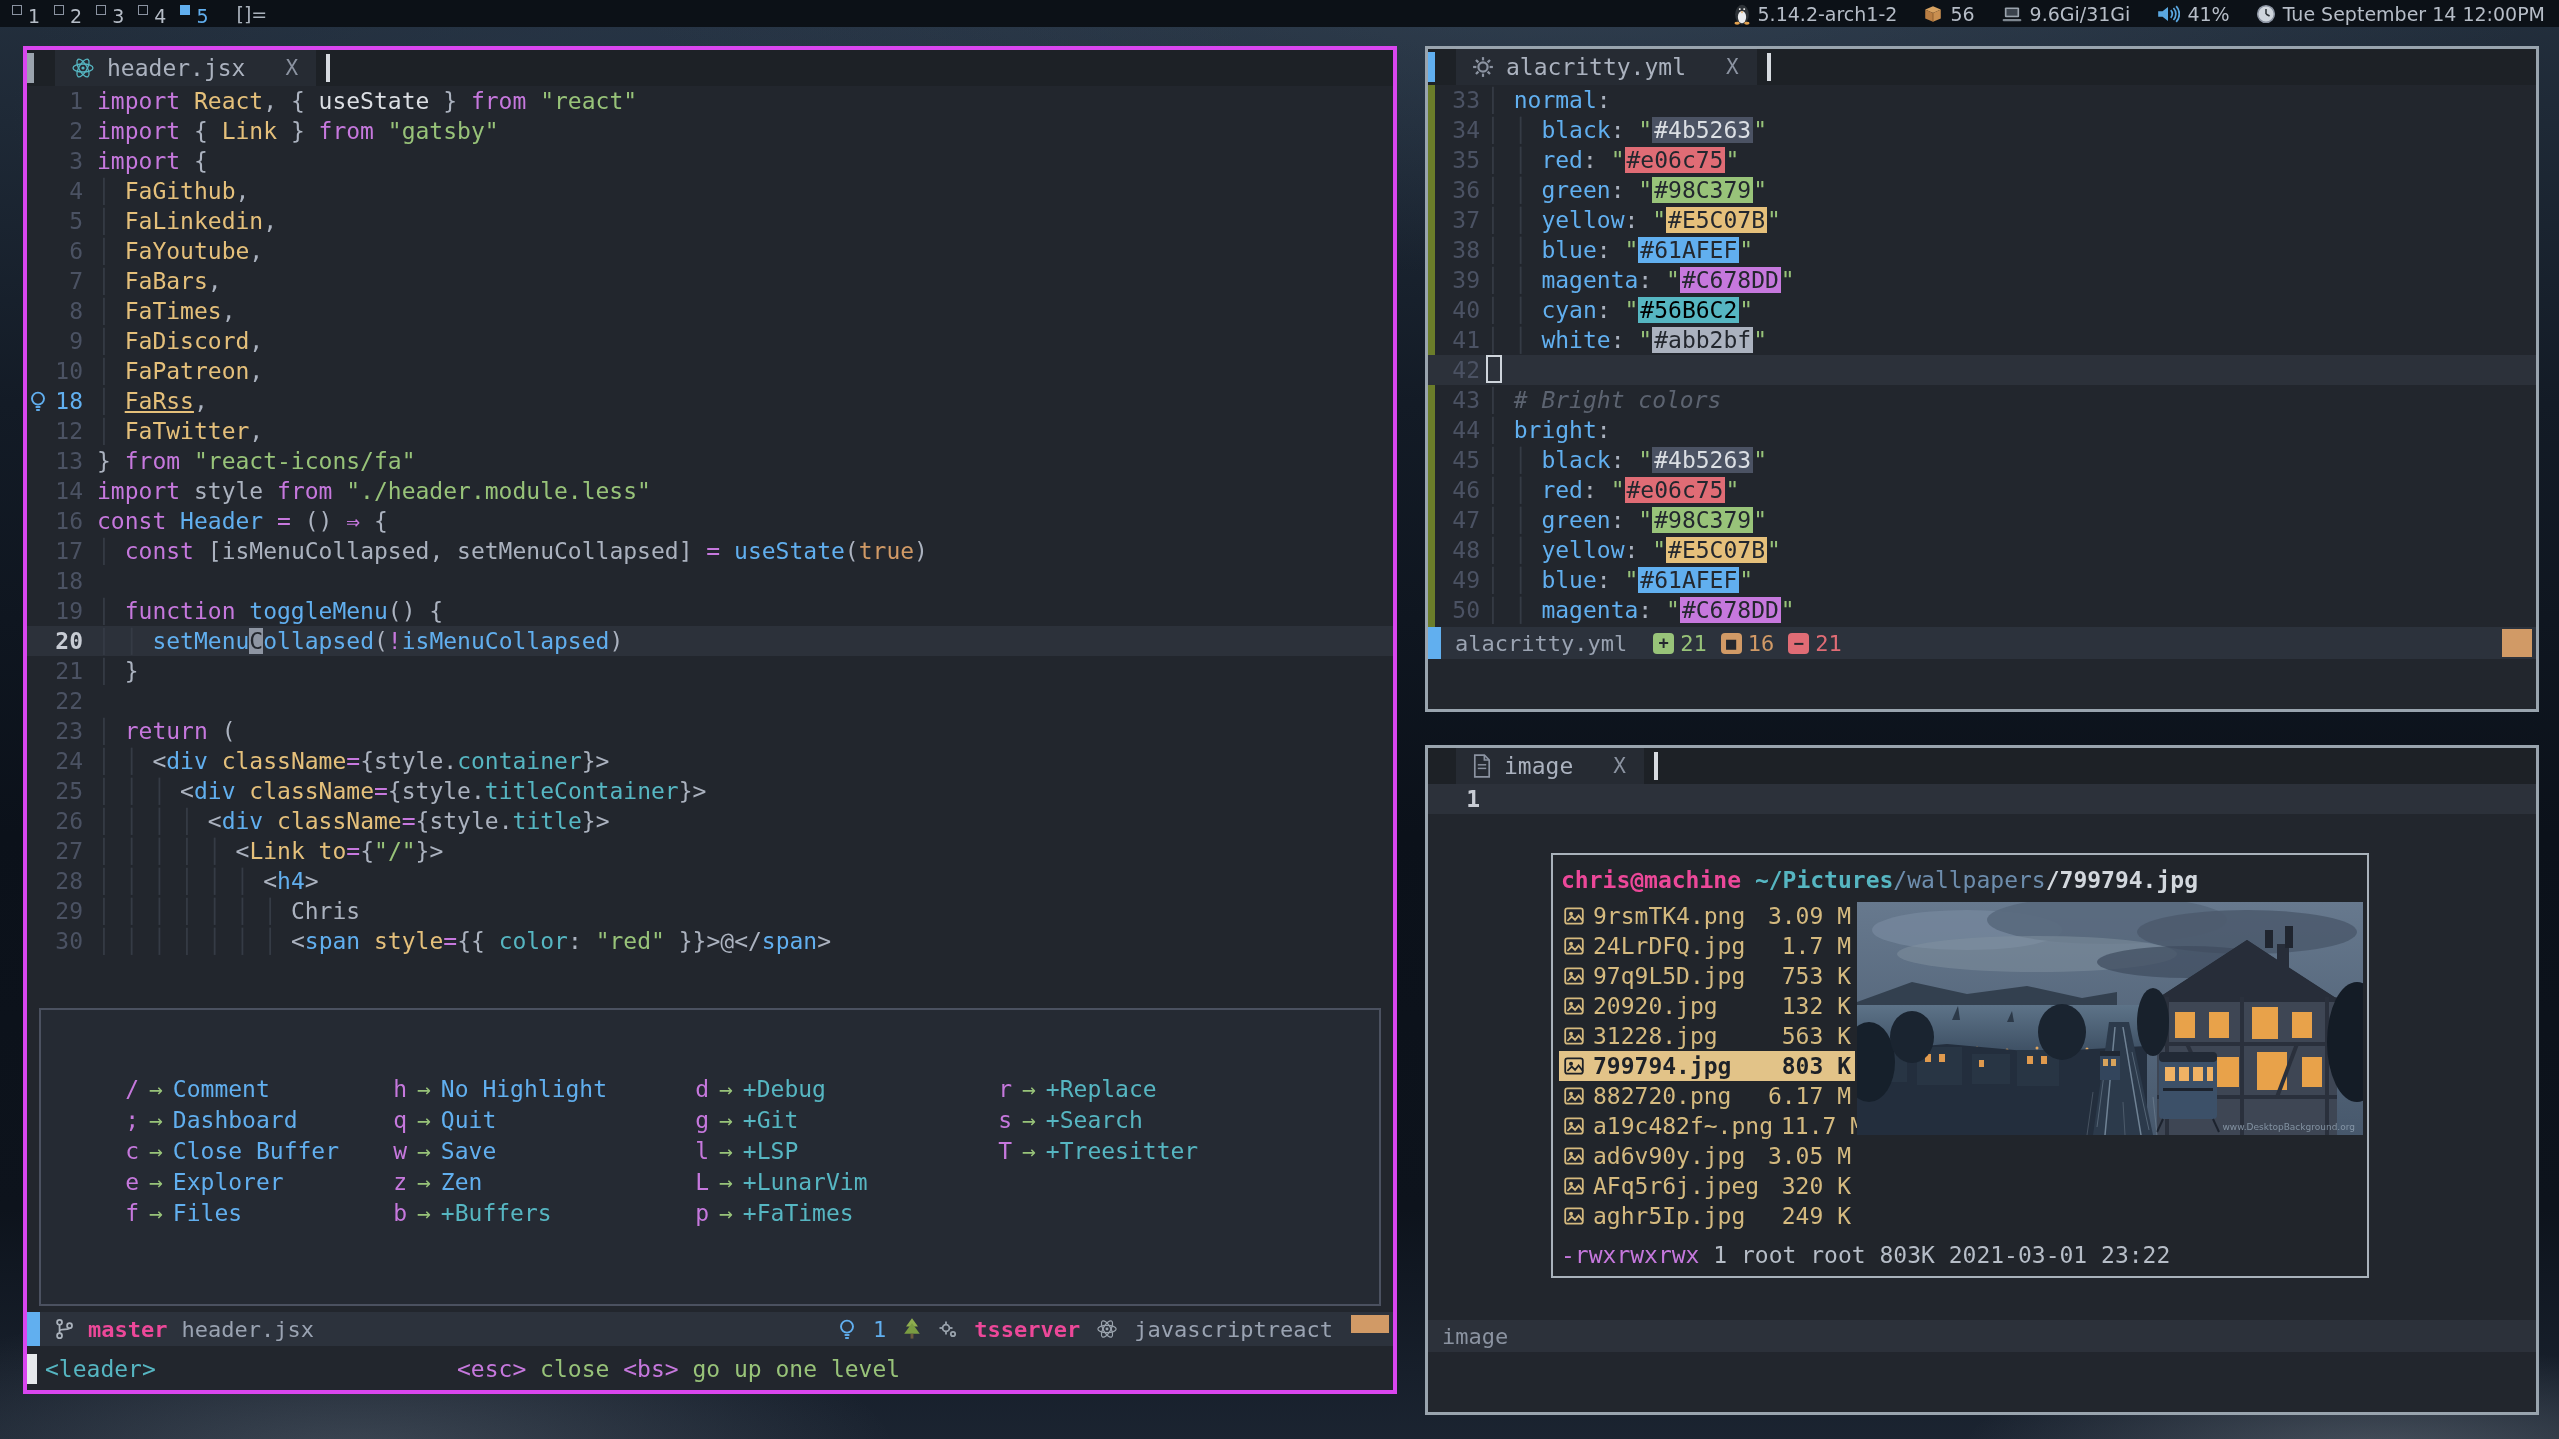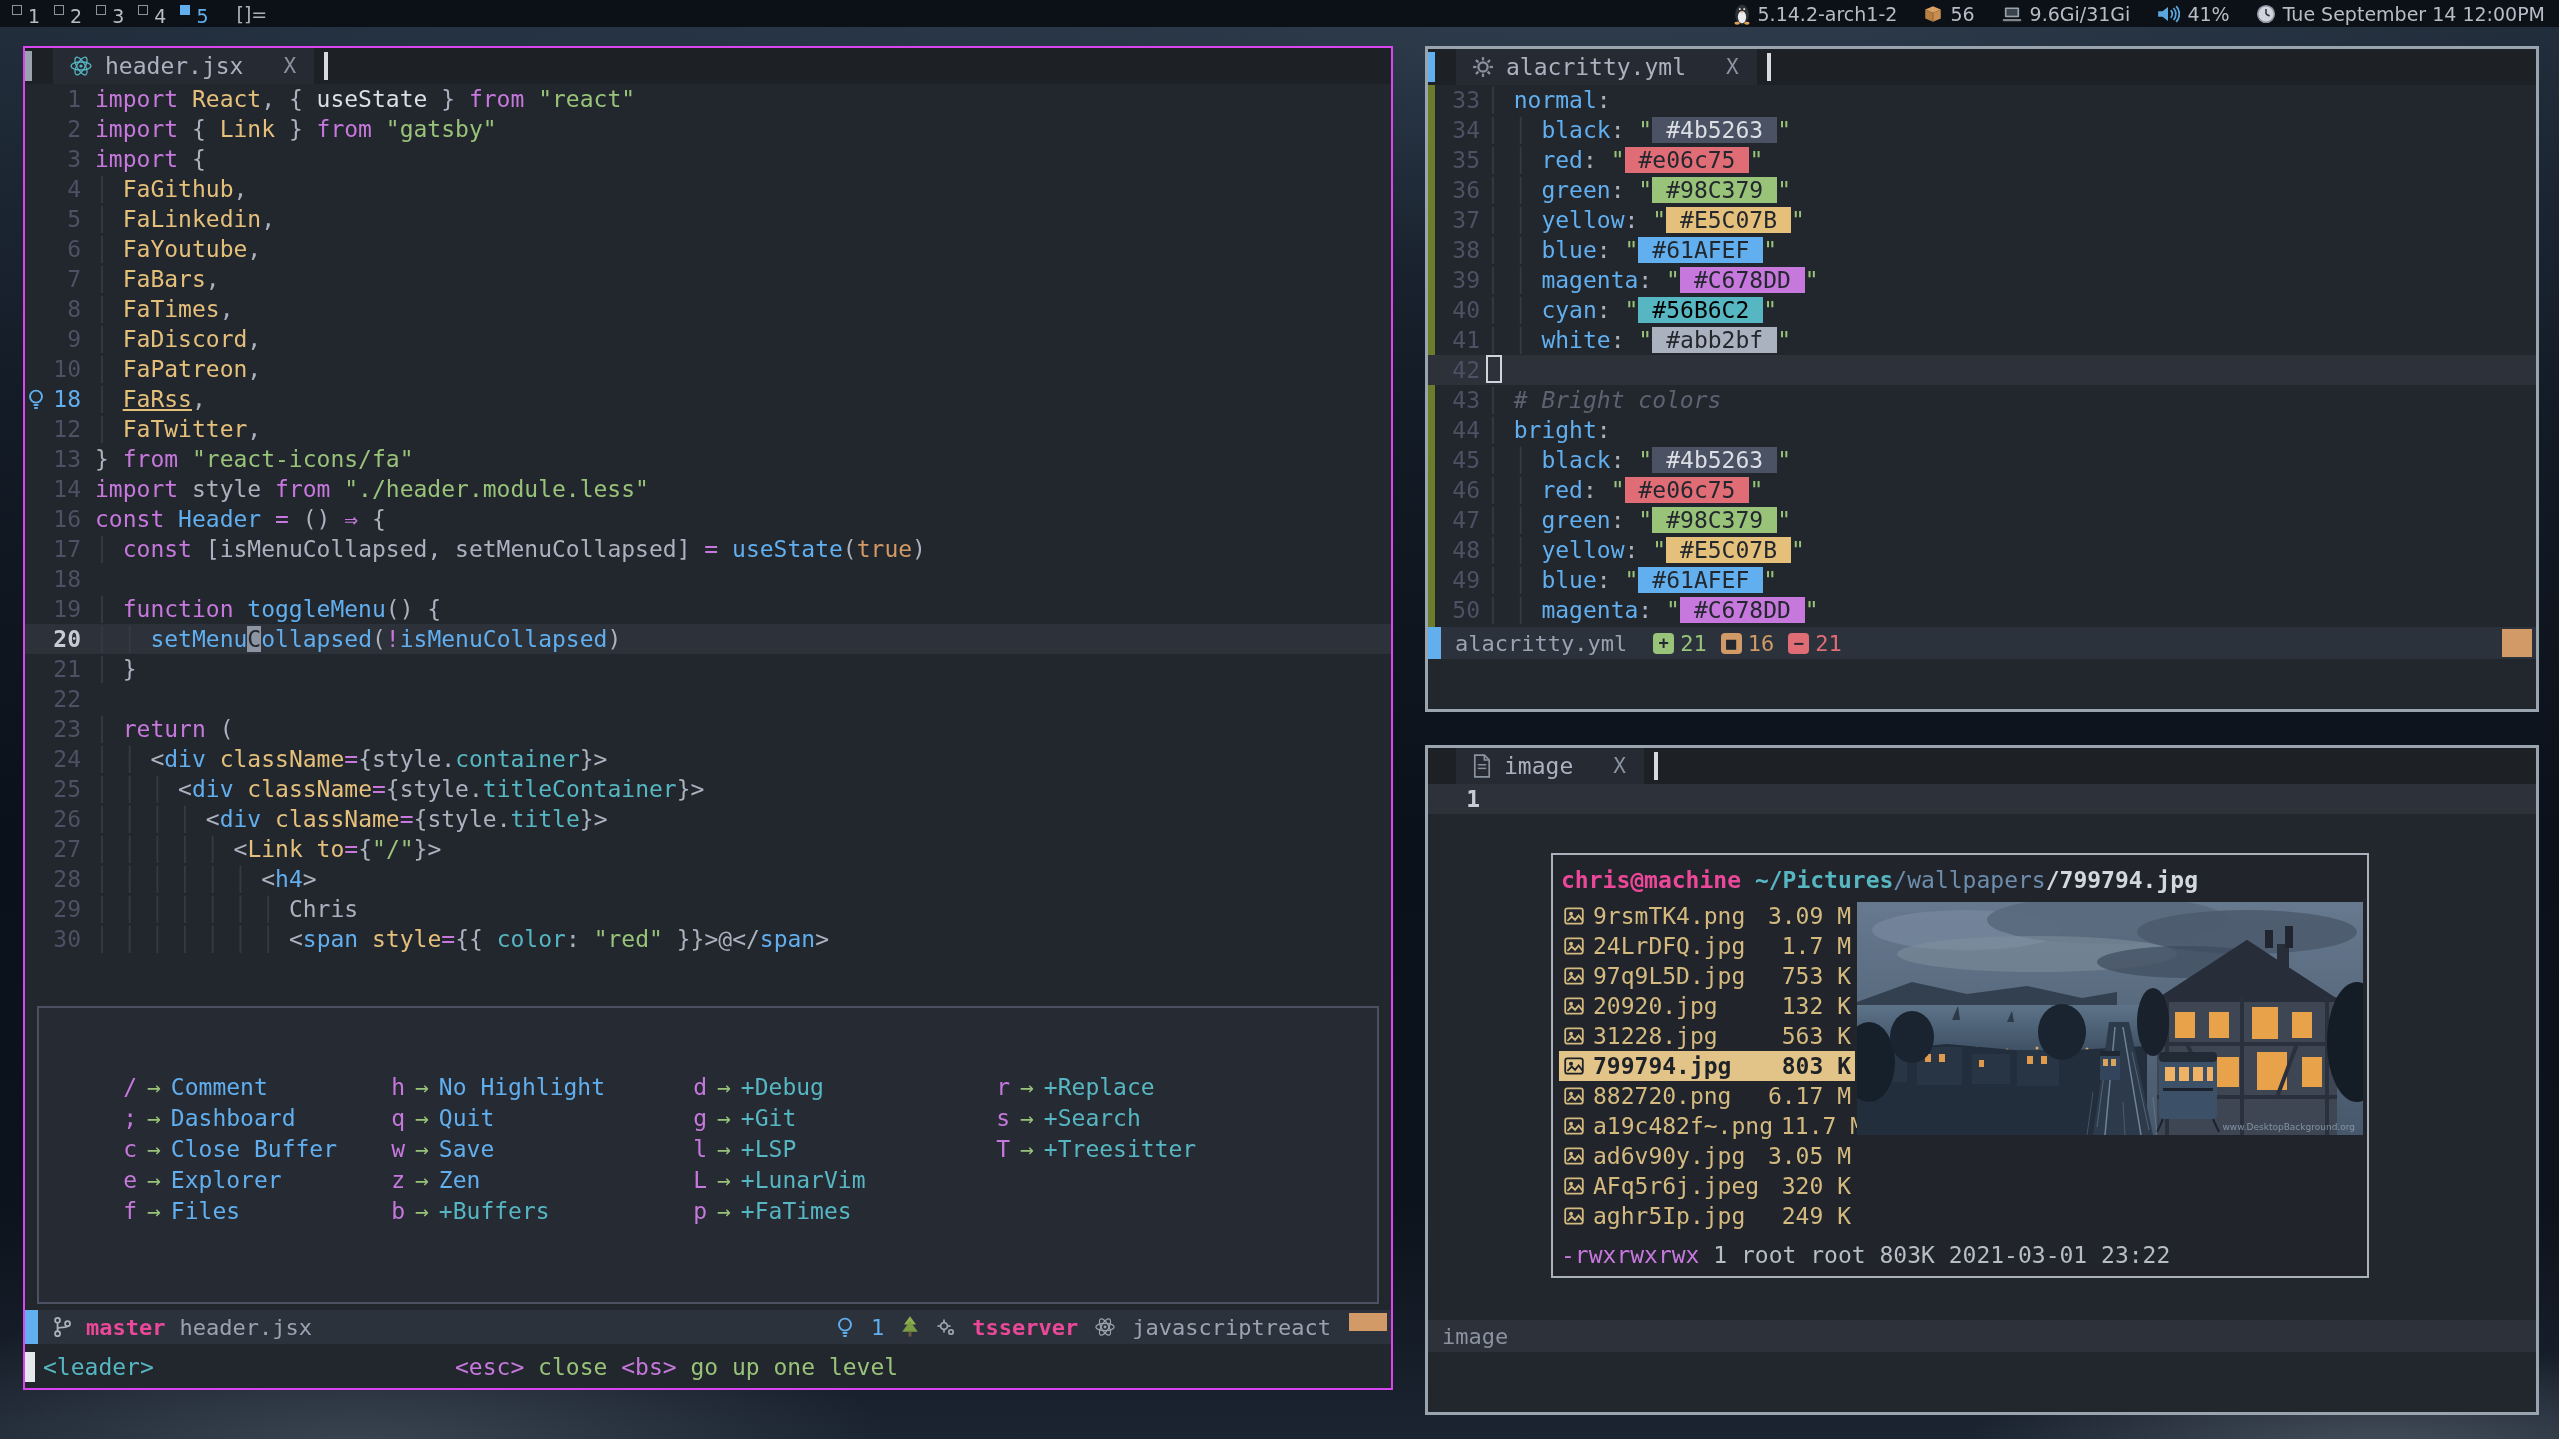--- a/index.html
+++ b/index.html
@@ -21,21 +21,21 @@
   .ws .sq{width:8px;height:8px;border:1px solid #8b93a1;margin:2px 6px 0 0;display:inline-block;}
   .ws .num{line-height:27px;}
   .ws.active .sq{background:#61afef;border-color:#61afef;}
   .ws.active .num{color:#61afef;}
   .tb-layout{margin-left:14px;color:#aab2bc;}
   .tb-right{margin-left:auto;display:flex;align-items:center;gap:26px;padding-right:14px;}
   .tb-mod{display:inline-flex;align-items:center;gap:7px;white-space:nowrap;}
   .tb-mod svg{display:block;}
   
   .win{position:absolute;background:#22262d;}
-  .w-left{left:23px;top:46px;width:1366px;height:1340px;border:2px solid #d946ef;}
+  .w-left{left:23px;top:46px;width:1366px;height:1340px;border:4px solid #d946ef;}
   .w-tr{left:1425px;top:46px;width:1108px;height:660px;border:3px solid #99a4ae;}
   .w-br{left:1425px;top:745px;width:1108px;height:664px;border:3px solid #99a4ae;}
   .tabline{position:absolute;left:0;top:0;right:0;height:36px;background:#1d2126;display:flex;align-items:center;}
   .edgebar{position:absolute;left:0;top:3px;width:7px;height:30px;}
   .edgebar.grey{background:#9aa3ad;}
   .edgebar.blue{background:#61afef;}
   .gitstrip{position:absolute;left:0;top:36px;width:7px;background:#6b7d2a;}
   .tab{display:flex;align-items:center;height:36px;background:#262b33;padding:0 18px 0 16px;margin-left:28px;gap:12px;}
   .tablabel{color:#abb2bf;font-size:23px;}
   .tabclose{color:#8b93a1;font-size:21px;margin-left:28px;cursor:pointer;}
@@ -54,21 +54,21 @@
   .ltext{margin-left:14px;color:#abb2bf;}
   .w-tr .ltext,.w-br .ltext{margin-left:6px;}
   .guide{color:#353b45;}
   .tk-kw{color:#c678dd;} .tk-op{color:#c678dd;}
   .tk-id{color:#e5c07b;} .tk-idu{color:#e5c07b;text-decoration:underline;}
   .tk-str{color:#98c379;} .tk-fn{color:#61afef;}
   .tk-pun{color:#abb2bf;} .tk-va{color:#abb2bf;} .tk-wh{color:#dcdfe4;}
   .tk-cn{color:#d19a66;} .tk-ty{color:#56b6c2;}
   .tk-cm{color:#5c6370;font-style:italic;}
   .tk-cb{background:#8e95a2;color:#23272e;}
-  .tk-sw{padding:0 14px;}
+  .tk-sw{padding:0 2px;}
   .hcur{display:inline-block;width:12px;height:24px;border:2px solid #cfd5dc;vertical-align:-4px;}
   
   .statusline{position:absolute;left:0;right:0;bottom:44px;height:34px;background:#2c323c;
     display:flex;align-items:center;font-size:22px;color:#9aa3b2;gap:14px;}
   .w-tr .statusline{bottom:auto;top:578px;height:32px;}
   .mode-block{width:13px;height:100%;background:#61afef;flex:none;}
   .sl-b{color:#ec4899;font-weight:bold;}
   .sl-right{margin-left:auto;display:flex;align-items:center;gap:16px;padding-right:60px;}
   .sl-blue{color:#61afef;}
   .sb-thumb{position:absolute;right:4px;top:3px;width:38px;height:18px;background:#d19a66;}

